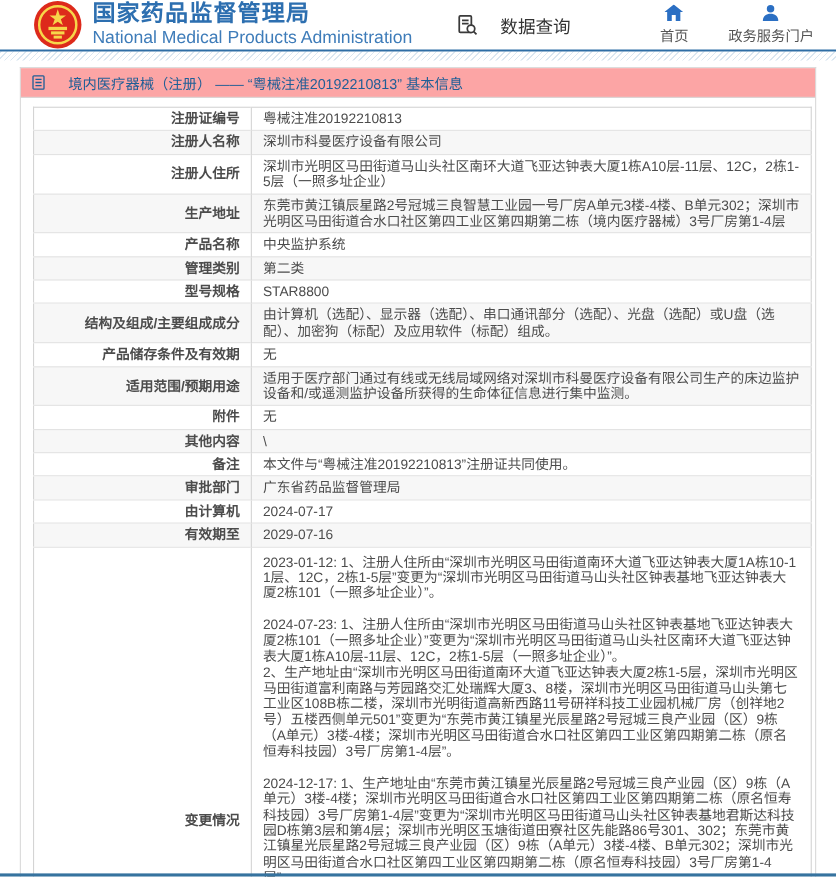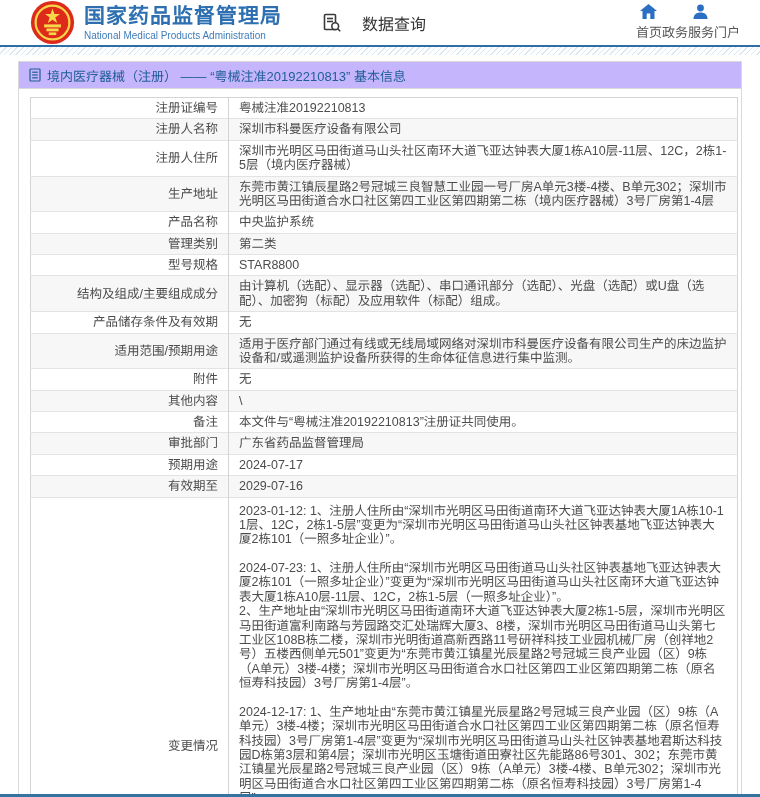--- a/index.html
+++ b/index.html
@@ -5,43 +5,43 @@
   * { margin:0; padding:0; box-sizing:border-box; }
   html,body { width:760px; height:797px; overflow:hidden; background:#fff;
     font-family:"Liberation Sans","DejaVu Sans",sans-serif; }
   body { position:relative; }
 
   
   .header { height:45px; display:flex; align-items:center; padding:0 20px 0 30px; background:#fff; }
   .logo-area { display:flex; align-items:center; gap:9px; }
   .emblem { width:45px; height:45px; flex:0 0 auto; }
   .agency-cn { font-size:21px; font-weight:bold; color:#2d6fb0; letter-spacing:1px; line-height:1.15; }
-  .agency-en { font-size:10px; color:#3e7cb9; margin-top:1px; }
+  .agency-en { font-size:16px; color:#3e7cb9; margin-top:1px; }
   .query-tab { display:flex; align-items:center; gap:20px; margin-left:40px; font-size:16px; color:#333; cursor:pointer; }
   .query-tab svg { width:20px; height:20px; }
-  .top-nav { margin-left:auto; display:flex; }
+  .top-nav { margin-left:auto; display:flex; gap:36px; }
   .nav-item { display:flex; flex-direction:column; align-items:center; gap:3px; font-size:13px; color:#555; cursor:pointer; }
   .nav-item svg { width:17px; height:15px; }
 
   .header-line { height:2px; background:#2f6ea5; }
   .hatch-strip { height:8px;
     background:repeating-linear-gradient(135deg,#dbe7f1 0,#dbe7f1 1px,#ffffff 1px,#ffffff 4px); }
 
   
   .content-box { margin:6px 18px 0 18px; border:1px solid #d9d9d9; border-bottom:none; background:#fff; }
-  .breadcrumb-bar { height:27px; display:flex; align-items:center; gap:6px; padding-left:10px;
-    background:#c4b5fd; border-bottom:1px solid #d9d9d9; font-size:13px; color:#1f5e96; }
+  .breadcrumb-bar { height:27px; display:flex; align-items:center; gap:21px; padding-left:10px;
+    background:#fca5a5; border-bottom:1px solid #d9d9d9; font-size:13px; color:#1f5e96; }
   .breadcrumb-bar svg { width:12px; height:14px; flex:0 0 auto; }
 
   .table-wrap { padding:8px 3px 0 11px; }
   table.info { border-collapse:collapse; width:708px; table-layout:fixed;
     font-size:12.5px; line-height:1.15; color:#4c4c4c; border:1px solid #d4d4d4; }
   table.info tr { border-bottom:1px solid #e3e3e3; }
   table.info tr:nth-child(even) { background:#f7f7f7; }
-  table.info th { width:198px; font-weight:normal; text-align:right; vertical-align:middle;
+  table.info th { width:198px; font-weight:bold; text-align:right; vertical-align:middle;
     padding:3px 10px 3px 6px; border-right:1px solid #d4d4d4; color:#4c4c4c; }
   table.info td { text-align:left; vertical-align:middle; padding:3px 10px; word-break:break-all;margin-left:40px; }
   table.info tr.changes td { white-space:pre-line; padding-top:6px; padding-bottom:190px; }
 
   .footer-line { position:absolute; left:0; right:0; bottom:0; height:3px; background:#36739f; }
 </style>
 </head>
 <body>
 
 <div class="header">
@@ -108,21 +108,21 @@
         <tr>
             <th>注册证编号</th>
             <td>粤械注准20192210813</td>
           </tr>
         <tr>
             <th>注册人名称</th>
             <td>深圳市科曼医疗设备有限公司</td>
           </tr>
         <tr>
             <th>注册人住所</th>
-            <td>深圳市光明区马田街道马山头社区南环大道飞亚达钟表大厦1栋A10层-11层、12C，2栋1-5层（境内医疗器械）</td>
+            <td>深圳市光明区马田街道马山头社区南环大道飞亚达钟表大厦1栋A10层-11层、12C，2栋1-5层（一照多址企业）</td>
           </tr>
         <tr>
             <th>生产地址</th>
             <td>东莞市黄江镇辰星路2号冠城三良智慧工业园一号厂房A单元3楼-4楼、B单元302；深圳市光明区马田街道合水口社区第四工业区第四期第二栋（境内医疗器械）3号厂房第1-4层</td>
           </tr>
         <tr>
             <th>产品名称</th>
             <td>中央监护系统</td>
           </tr>
         <tr>
@@ -155,21 +155,21 @@
           </tr>
         <tr>
             <th>备注</th>
             <td>本文件与“粤械注准20192210813”注册证共同使用。</td>
           </tr>
         <tr>
             <th>审批部门</th>
             <td>广东省药品监督管理局</td>
           </tr>
         <tr>
-            <th>预期用途</th>
+            <th>由计算机</th>
             <td>2024-07-17</td>
           </tr>
         <tr>
             <th>有效期至</th>
             <td>2029-07-16</td>
           </tr>
         <tr class="changes">
             <th>变更情况</th>
             <td>2023-01-12: 1、注册人住所由“深圳市光明区马田街道南环大道飞亚达钟表大厦1A栋10-11层、12C，2栋1-5层”变更为“深圳市光明区马田街道马山头社区钟表基地飞亚达钟表大厦2栋101（一照多址企业）”。
 

